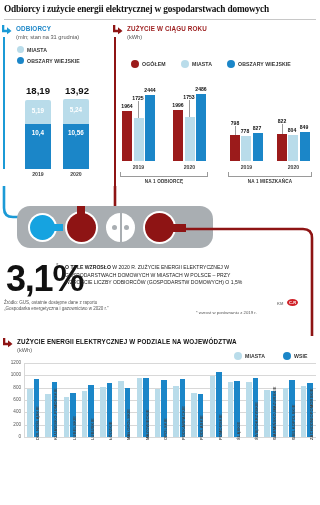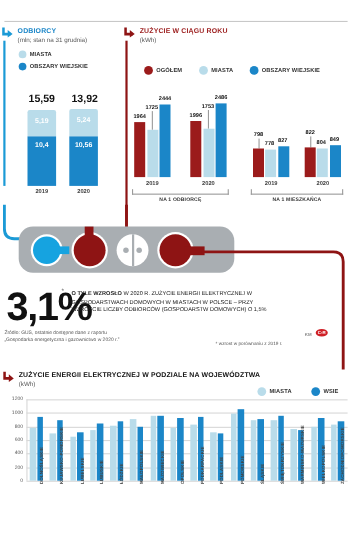--- a/index.html
+++ b/index.html
@@ -114,41 +114,42 @@
   }
   .chart-frame {
     position: absolute; border-left: 1px solid #d8d8d8;
   }
 </style>
 </head>
 <body>
 
 <div id="page">
 
+  <div class="main-title">Odbiorcy i zużycie energii elektrycznej w gospodarstwach domowych</div>
   <div class="title-rule"></div>
 
   <svg class="sec-arrow" style="left:2px; top:24px;" viewBox="0 0 11 11">
     <path d="M1 1 L1 7 L7.5 7" stroke="#1b9ad6" stroke-width="2.6" fill="none"></path>
     <path d="M5 3.3 L9.5 7 L5 10.2 Z" fill="#1b9ad6"></path>
   </svg>
   <div class="sec-title blue-txt" style="left:16px; top:25px;">ODBIORCY</div>
   <div class="sec-unit" style="left:16px; top:33.5px;">(mln; stan na 31 grudnia)</div>
 
   <div class="rail rail-blue" style="left:3px; top:37px; height:132px;"></div>
 
   <div class="lg-item" style="left:17px; top:46px;">
     <span class="lg-dot" style="width:7px;height:7px;background:#b9dcea;"></span>
     <span class="lg-label">MIASTA</span>
   </div>
   <div class="lg-item" style="left:17px; top:57px;">
     <span class="lg-dot" style="width:7px;height:7px;background:#1b86c8;"></span>
     <span class="lg-label">OBSZARY WIEJSKIE</span>
   </div>
 
-  <div class="stack-total" style="left:21px; top:85px; width:34px;">15,59</div>
+  <div class="stack-total" style="left:21px; top:85px; width:34px;">18,19</div>
   <div class="bar" style="left:25px; top:100px; width:26px; height:24px; background:#b9dcea;"></div>
   <div class="stack-val" style="left:25px; top:107px; width:26px;">5,19</div>
   <div class="bar" style="left:25px; top:124px; width:26px; height:45px; background:#1b86c8; border-radius:0;"></div>
   <div class="stack-val" style="left:25px; top:129px; width:26px;">10,4</div>
   <div class="yearlbl" style="left:25px; top:171px; width:26px;">2019</div>
 
   <div class="stack-total" style="left:59px; top:85px; width:36px;">13,92</div>
   <div class="bar" style="left:63px; top:99px; width:26px; height:25px; background:#b9dcea;"></div>
   <div class="stack-val" style="left:63px; top:106px; width:26px;">5,24</div>
   <div class="bar" style="left:63px; top:124px; width:26px; height:45px; background:#1b86c8; border-radius:0;"></div>

